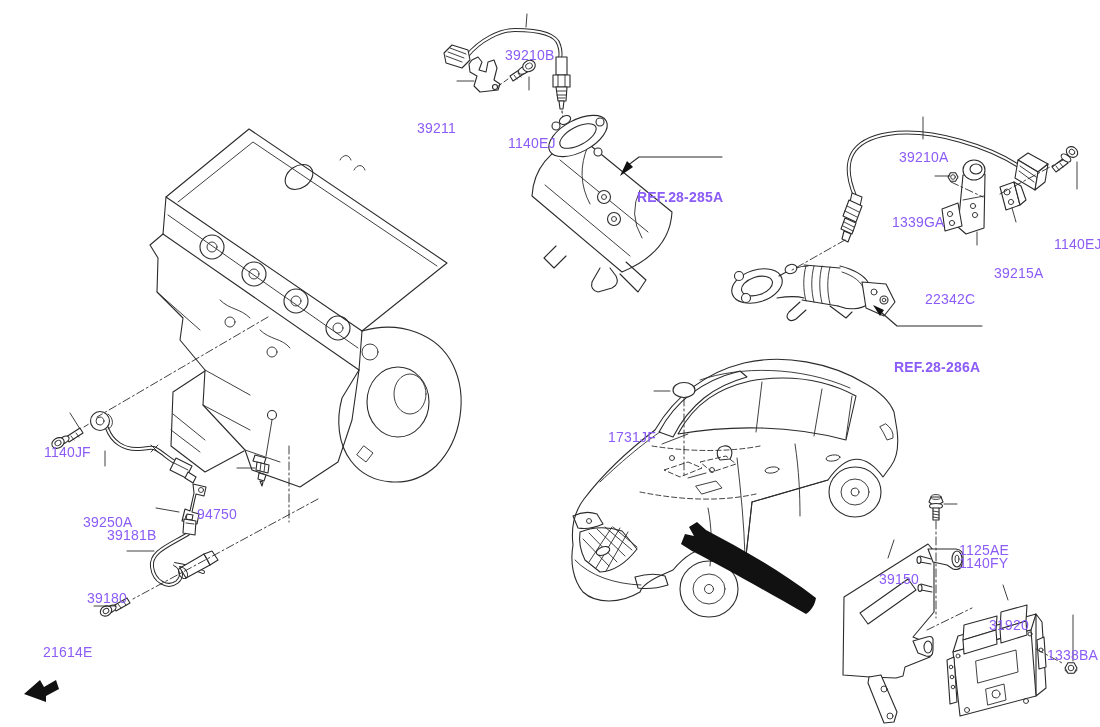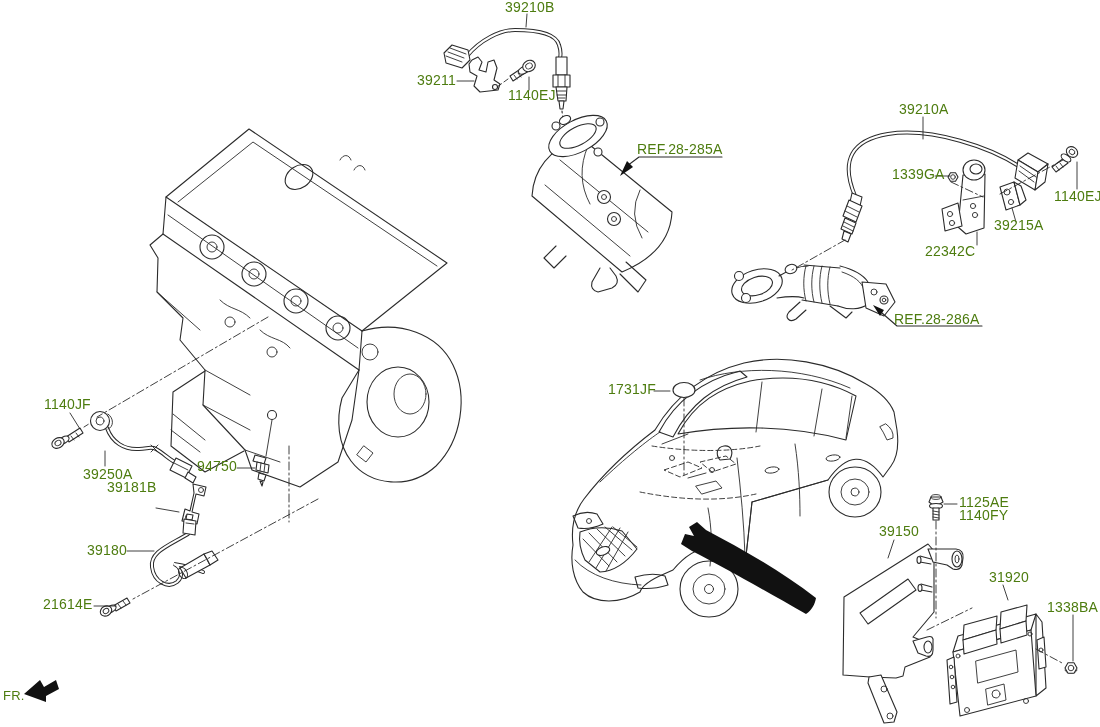--- a/index.html
+++ b/index.html
@@ -1,21 +1,21 @@
 <!DOCTYPE html>
 <html><head>
 <meta charset="utf-8">
 <style>
   html,body{margin:0;padding:0;background:#ffffff;}
   .stage{position:relative;width:1100px;height:727px;background:#ffffff;overflow:hidden;
          font-family:"Liberation Sans",sans-serif;}
   .stage svg{position:absolute;left:0;top:0;}
-  .lbl{position:absolute;font-size:14px;line-height:14px;color:#4d7c0f;white-space:nowrap;
-       letter-spacing:.2px;}
-  .ref{font-weight:400;text-align:right;}
+  .lbl{position:absolute;font-size:14px;line-height:14px;color:#8b5cf6;white-space:nowrap;
+       letter-spacing:.2px;margin-top:48px;}
+  .ref{font-weight:700;text-align:right;}
   .fr{font-weight:400;font-size:13px;line-height:16px;}
   
   .s {fill:none;stroke:#2b2b2b;stroke-width:1.1;stroke-linecap:round;stroke-linejoin:round;}
   .sf{fill:#ffffff;stroke:#2b2b2b;stroke-width:1.1;stroke-linejoin:round;}
   .k {fill:#111111;stroke:none;}
   .cw{fill:none;stroke:#2b2b2b;stroke-width:4;stroke-linecap:round;}
   .ci{fill:none;stroke:#ffffff;stroke-width:2;stroke-linecap:round;}
   .dd{stroke-dasharray:8 3 2 3;}
   .dt{stroke-dasharray:2 3;}
   .dh{stroke-dasharray:5 3;}

